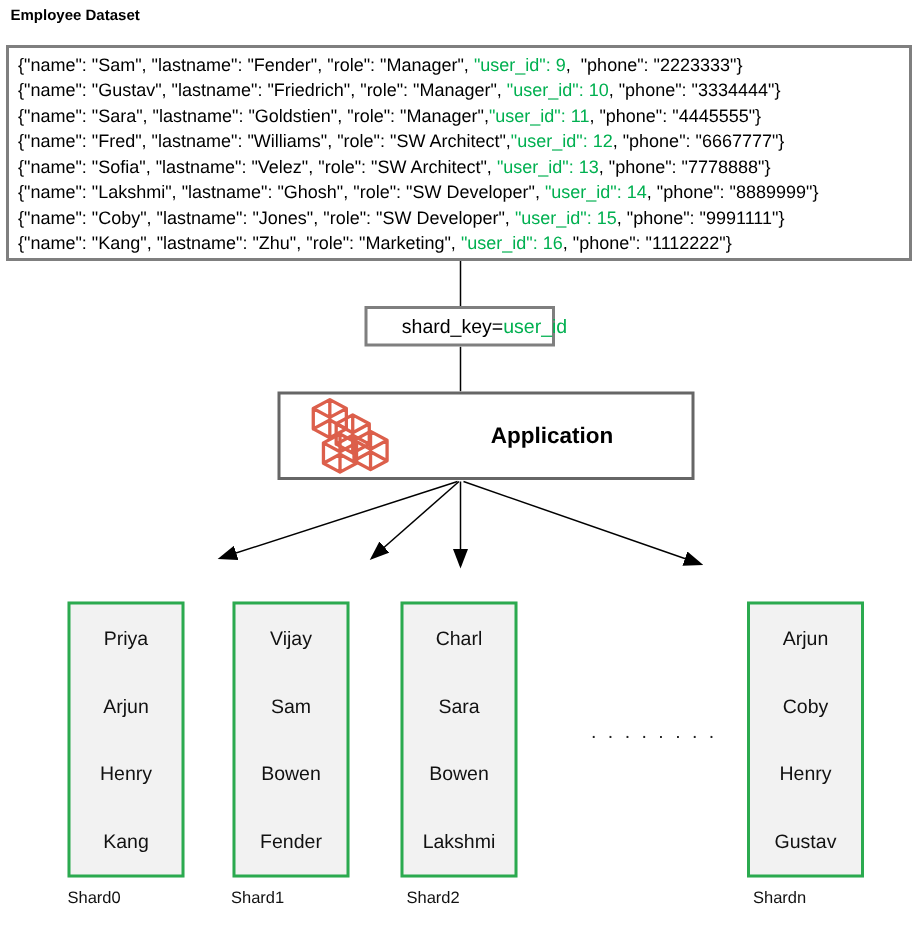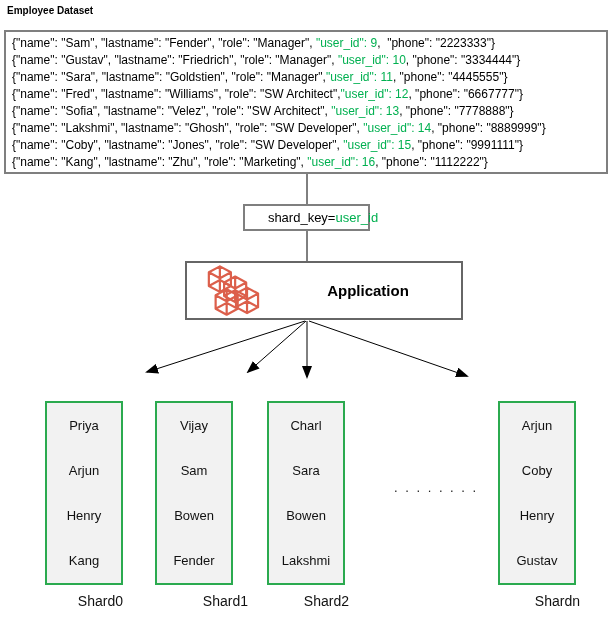--- a/index.html
+++ b/index.html
@@ -22,21 +22,21 @@
   .shardkey-box .g{color:var(--green-text);}
   .app-box{left:185px;top:261px;width:278px;height:59px;background:#fff;
            border:2px solid #666;display:flex;align-items:center;}
   .app-icon{margin-left:10px;flex:0 0 auto;}
   .app-icon path{stroke:var(--icon-red);stroke-width:2.6;fill:none;stroke-linejoin:round;stroke-linecap:round;}
   .app-label{flex:1;text-align:center;font-weight:bold;font-size:15px;}
   .shard-box{top:401px;width:78px;height:184px;background:var(--shard-fill);
              border:2px solid var(--green-border);display:flex;flex-direction:column;
              justify-content:space-around;align-items:center;}
   .shard-name{font-size:13px;color:#111;}
-  .shard-label{top:593px;height:18px;text-align:right;font-size:14px;color:#111;}
+  .shard-label{top:593px;height:18px;text-align:left;font-size:11px;color:#111;}
   .dots{left:394px;top:480px;width:58px;text-align:center;font-size:13px;
         letter-spacing:2px;color:#222;white-space:pre;}
 </style>
 </head>
 <body>
 
 <div id="canvas">
 
   <svg id="overlay" viewBox="0 0 613 624">
     <defs>
@@ -101,17 +101,17 @@
   <div class="abs shard-box" style="left:267px">
     <div class="shard-name">Charl</div>
     <div class="shard-name">Sara</div>
     <div class="shard-name">Bowen</div>
     <div class="shard-name">Lakshmi</div>
   </div>
 
   <div class="abs dots">. . . . . . . .</div>
 
   <div class="abs shard-label" style="left:45px;width:78px">Shard0</div>
-  <div class="abs shard-label" style="left:170px;width:78px">Shard1</div>
+  <div class="abs shard-label" style="left:154px;width:78px">Shard1</div>
   <div class="abs shard-label" style="left:271px;width:78px">Shard2</div>
   <div class="abs shard-label" style="left:502px;width:78px">Shardn</div>
 
 </div>
 
 </body></html>

